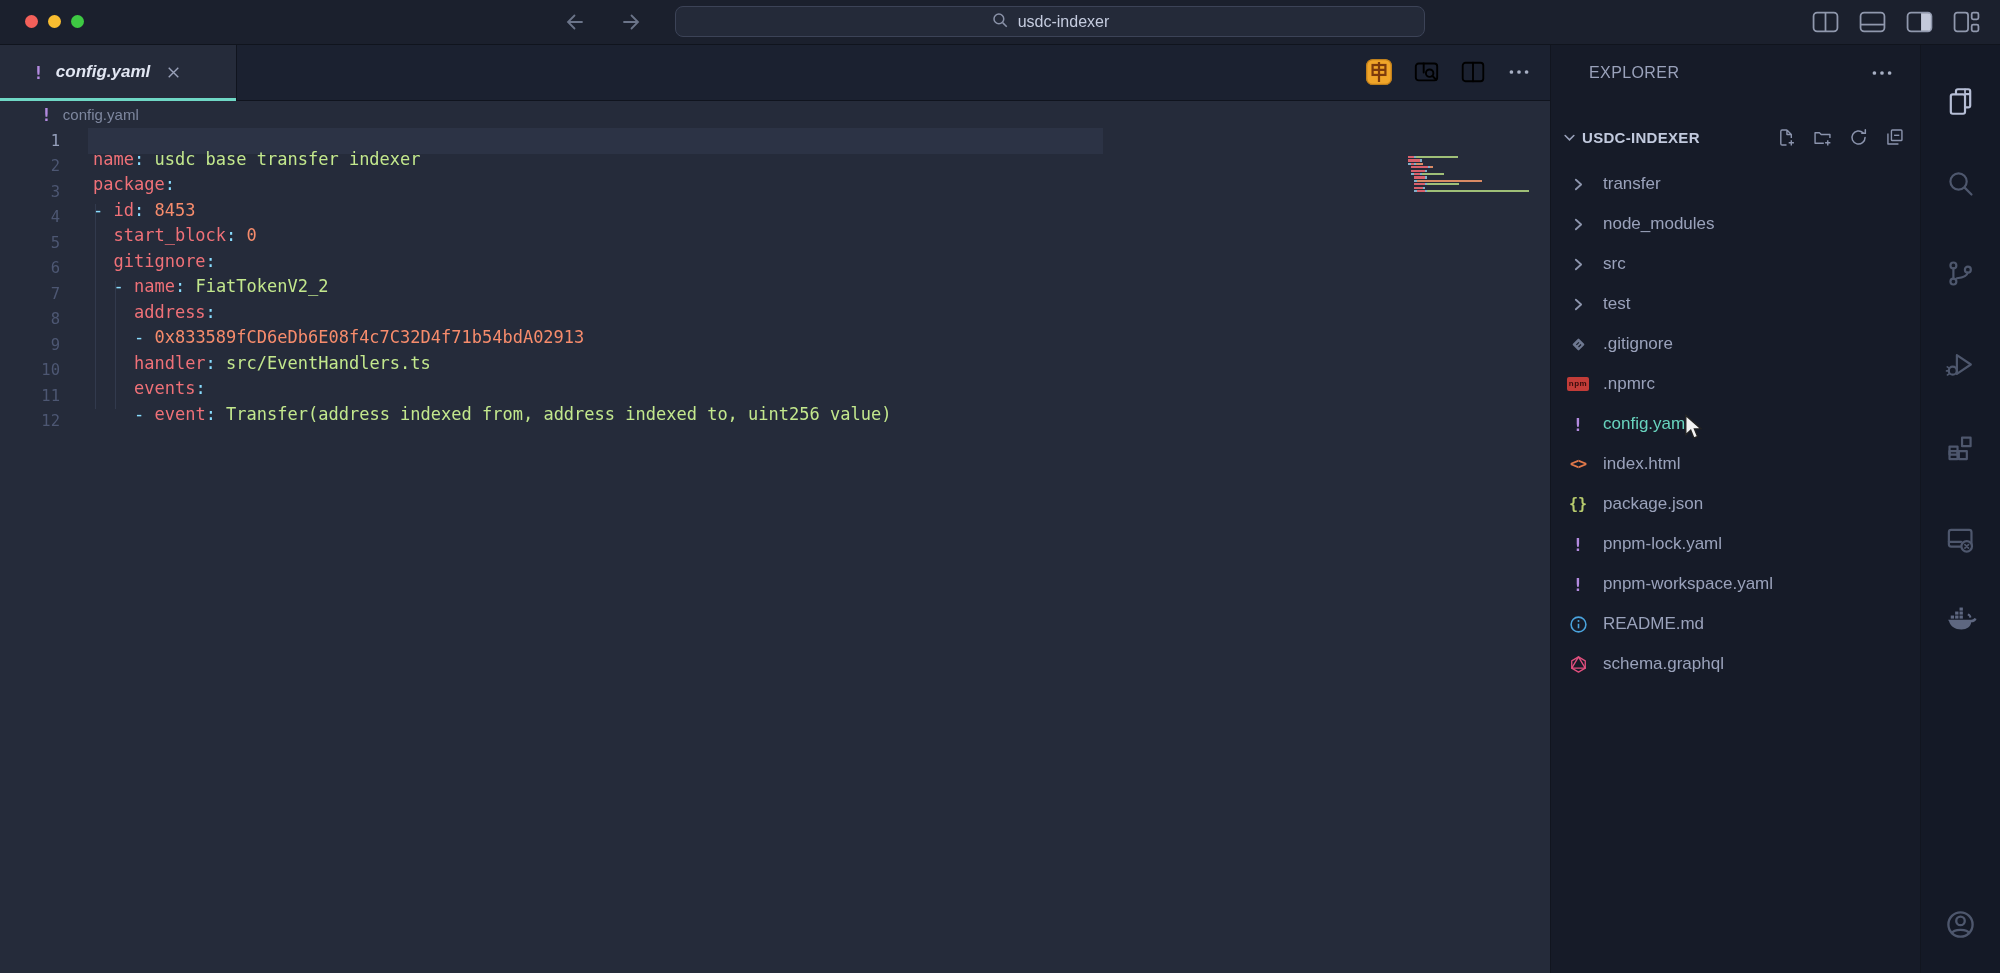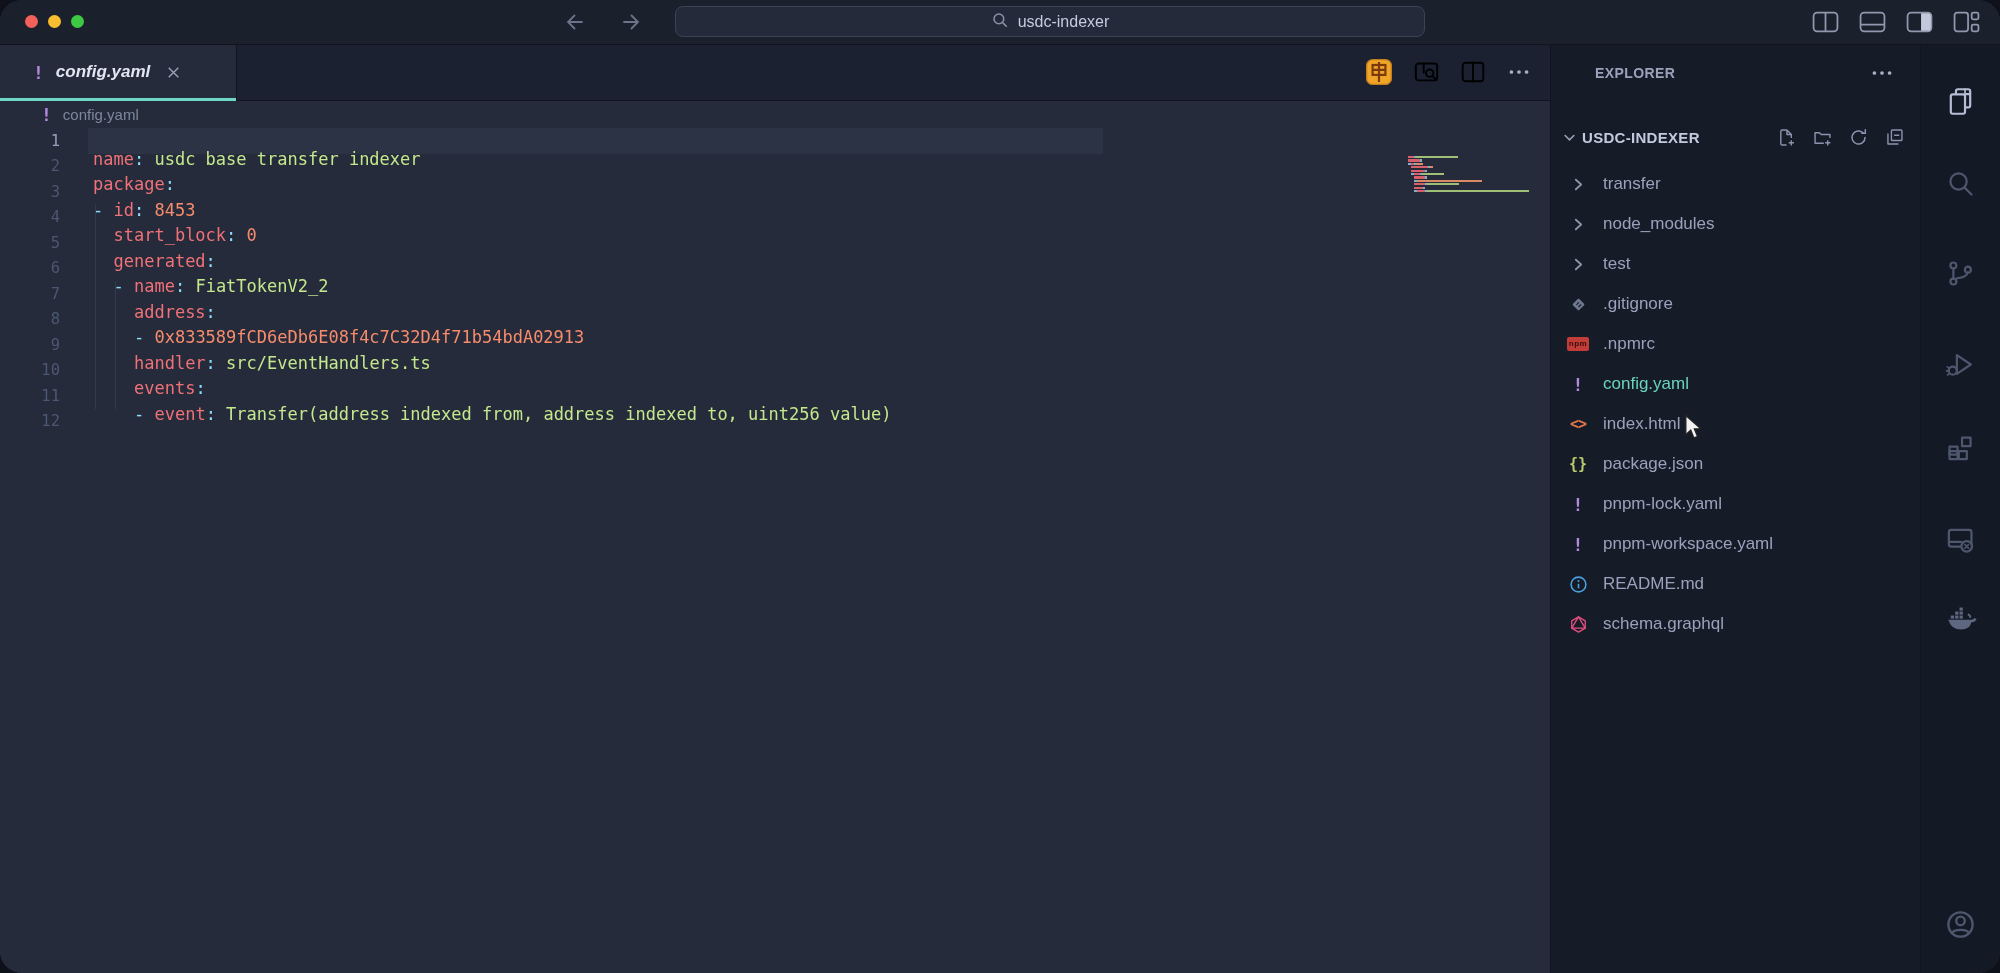--- a/index.html
+++ b/index.html
@@ -2,21 +2,21 @@
 <html style="--accent: #6fd8c5; --key: #f07178; --string: #c3e88d; --number: #f78c6c; --punct: #89ddff; --yaml_purple: #b38ae0; --editor_bg: #252b3a; --sidebar_bg: #161b28; --titlebar_bg: #1b202d; --activitybar_bg: #141926;"><head>
 <meta charset="utf-8">
 <style>
   :root{
     --accent:#6fd8c5; --key:#f07178; --string:#c3e88d; --number:#f78c6c; --punct:#89ddff;
     --yaml_purple:#b38ae0; --editor_bg:#252b3a; --sidebar_bg:#161b28; --titlebar_bg:#1b202d;
     --activitybar_bg:#141926; --tabstrip_bg:#1b2130;
   }
   html,body{margin:0;padding:0;background:#0e1119;}
   .window{position:relative;width:2000px;height:973px;overflow:hidden;
-    background:var(--editor_bg);font-family:"Liberation Sans",sans-serif;border-radius:22px;}
+    background:var(--editor_bg);font-family:"Liberation Sans",sans-serif;}
 
   
   .titlebar{position:absolute;top:0;left:0;right:0;height:44px;background:var(--titlebar_bg);
     border-bottom:1px solid #10141d;z-index:5;}
   .traffic{position:absolute;left:25px;top:15px;display:flex;gap:10px;}
   .tl{width:13px;height:13px;border-radius:50%;}
   .tl.close{background:#f4605a}.tl.min{background:#f9bd30}.tl.max{background:#3ec943}
   .navarrow{position:absolute;top:9px;width:30px;height:26px;display:flex;align-items:center;justify-content:center;}
   .nav-back{left:560px}.nav-fwd{left:616px}
   .searchbar{position:absolute;left:675px;top:6px;width:748px;height:29px;background:#242a39;
@@ -54,22 +54,22 @@
 
   .minimap{position:absolute;left:1408px;top:112px;width:141px;}
   .mm-line{height:2.3px;margin-bottom:1.1px;white-space:nowrap;font-size:0;}
   .mm-line span{display:inline-block;height:100%;}
   .mm-key{background:#d9606b}.mm-punc{background:#7fb0c9}.mm-str{background:#9fbf77}
   .mm-num{background:#d98a64}.mm-ws{background:transparent}
 
   
   .sidebar{position:absolute;top:44px;left:1550px;width:370px;bottom:0;background:var(--sidebar_bg);
     border-left:1px solid #11151f;}
-  .sb-header{position:absolute;top:16px;left:44px;right:26px;display:flex;justify-content:space-between;
-    align-items:center;color:#9aa2bb;font-size:14px;letter-spacing:.4px;font-weight:bold;}
+  .sb-header{position:absolute;top:16px;left:38px;right:26px;display:flex;justify-content:space-between;
+    align-items:center;color:#9aa2bb;font-size:16px;letter-spacing:.4px;}
   .sb-more{display:flex;align-items:center;}
   .sb-section{position:absolute;top:76px;left:0;right:0;height:34px;display:flex;align-items:center;padding-left:9px;}
   .sb-chevron{display:flex;align-items:center;margin-right:3px;}
   .sb-name{font-weight:bold;font-size:15px;color:#c2cade;letter-spacing:.3px;}
   .sb-actions{position:absolute;right:16px;display:flex;gap:15px;align-items:center;}
   .sb-actions>div{display:flex;align-items:center;justify-content:center;}
   .tree{position:absolute;top:120px;left:0;right:0;}
   .titem{height:40px;display:flex;align-items:center;padding-left:14px;color:#9aa2bb;font-size:17px;cursor:default;}
   .ticon{width:26px;height:24px;display:flex;align-items:center;justify-content:center;margin-right:12px;}
   .titem.sel .tlabel{color:#68d3be;}
@@ -209,21 +209,21 @@
         <div class="line">
           <span class="ln">3</span>
           <span class="lc"><span class="tk-punc">- </span><span class="tk-key">id</span><span class="tk-punc">:</span><span class="tk-num"> 8453</span></span>
         </div>
         <div class="line">
           <span class="ln">4</span>
           <span class="lc"><span class="tk-ws">  </span><span class="tk-key">start_block</span><span class="tk-punc">:</span><span class="tk-num"> 0</span></span>
         </div>
         <div class="line">
           <span class="ln">5</span>
-          <span class="lc"><span class="tk-ws">  </span><span class="tk-key">generated</span><span class="tk-punc">:</span></span>
+          <span class="lc"><span class="tk-ws">  </span><span class="tk-key">gitignore</span><span class="tk-punc">:</span></span>
         </div>
         <div class="line">
           <span class="ln">6</span>
           <span class="lc"><span class="tk-ws">  </span><span class="tk-punc">- </span><span class="tk-key">name</span><span class="tk-punc">:</span><span class="tk-str"> FiatTokenV2_2</span></span>
         </div>
         <div class="line">
           <span class="ln">7</span>
           <span class="lc"><span class="tk-ws">    </span><span class="tk-key">address</span><span class="tk-punc">:</span></span>
         </div>
         <div class="line">
@@ -326,20 +326,28 @@
             </svg>
           </span>
           <span class="tlabel">node_modules</span>
         </div>
         <div class="titem">
           <span class="ticon">
             <svg width="17" height="17" viewBox="0 0 16 16" fill="none" stroke="#8d95ad" stroke-width="1.7" stroke-linecap="round" stroke-linejoin="round">
               <path d="M5.5 3.5 L10.5 8 L5.5 12.5"></path>
             </svg>
           </span>
+          <span class="tlabel">src</span>
+        </div>
+        <div class="titem">
+          <span class="ticon">
+            <svg width="17" height="17" viewBox="0 0 16 16" fill="none" stroke="#8d95ad" stroke-width="1.7" stroke-linecap="round" stroke-linejoin="round">
+              <path d="M5.5 3.5 L10.5 8 L5.5 12.5"></path>
+            </svg>
+          </span>
           <span class="tlabel">test</span>
         </div>
         <div class="titem">
           <span class="ticon">
             <svg width="19" height="19" viewBox="0 0 18 18">
               <rect x="4.8" y="4.8" width="8.4" height="8.4" rx="1" transform="rotate(45 9 9)" fill="#6e7890"></rect>
               <path d="M7 9.4 L9.4 7 M9 11.4 L11.4 9" stroke="#161b28" stroke-width="1.1"></path>
             </svg>
           </span>
           <span class="tlabel">.gitignore</span>

